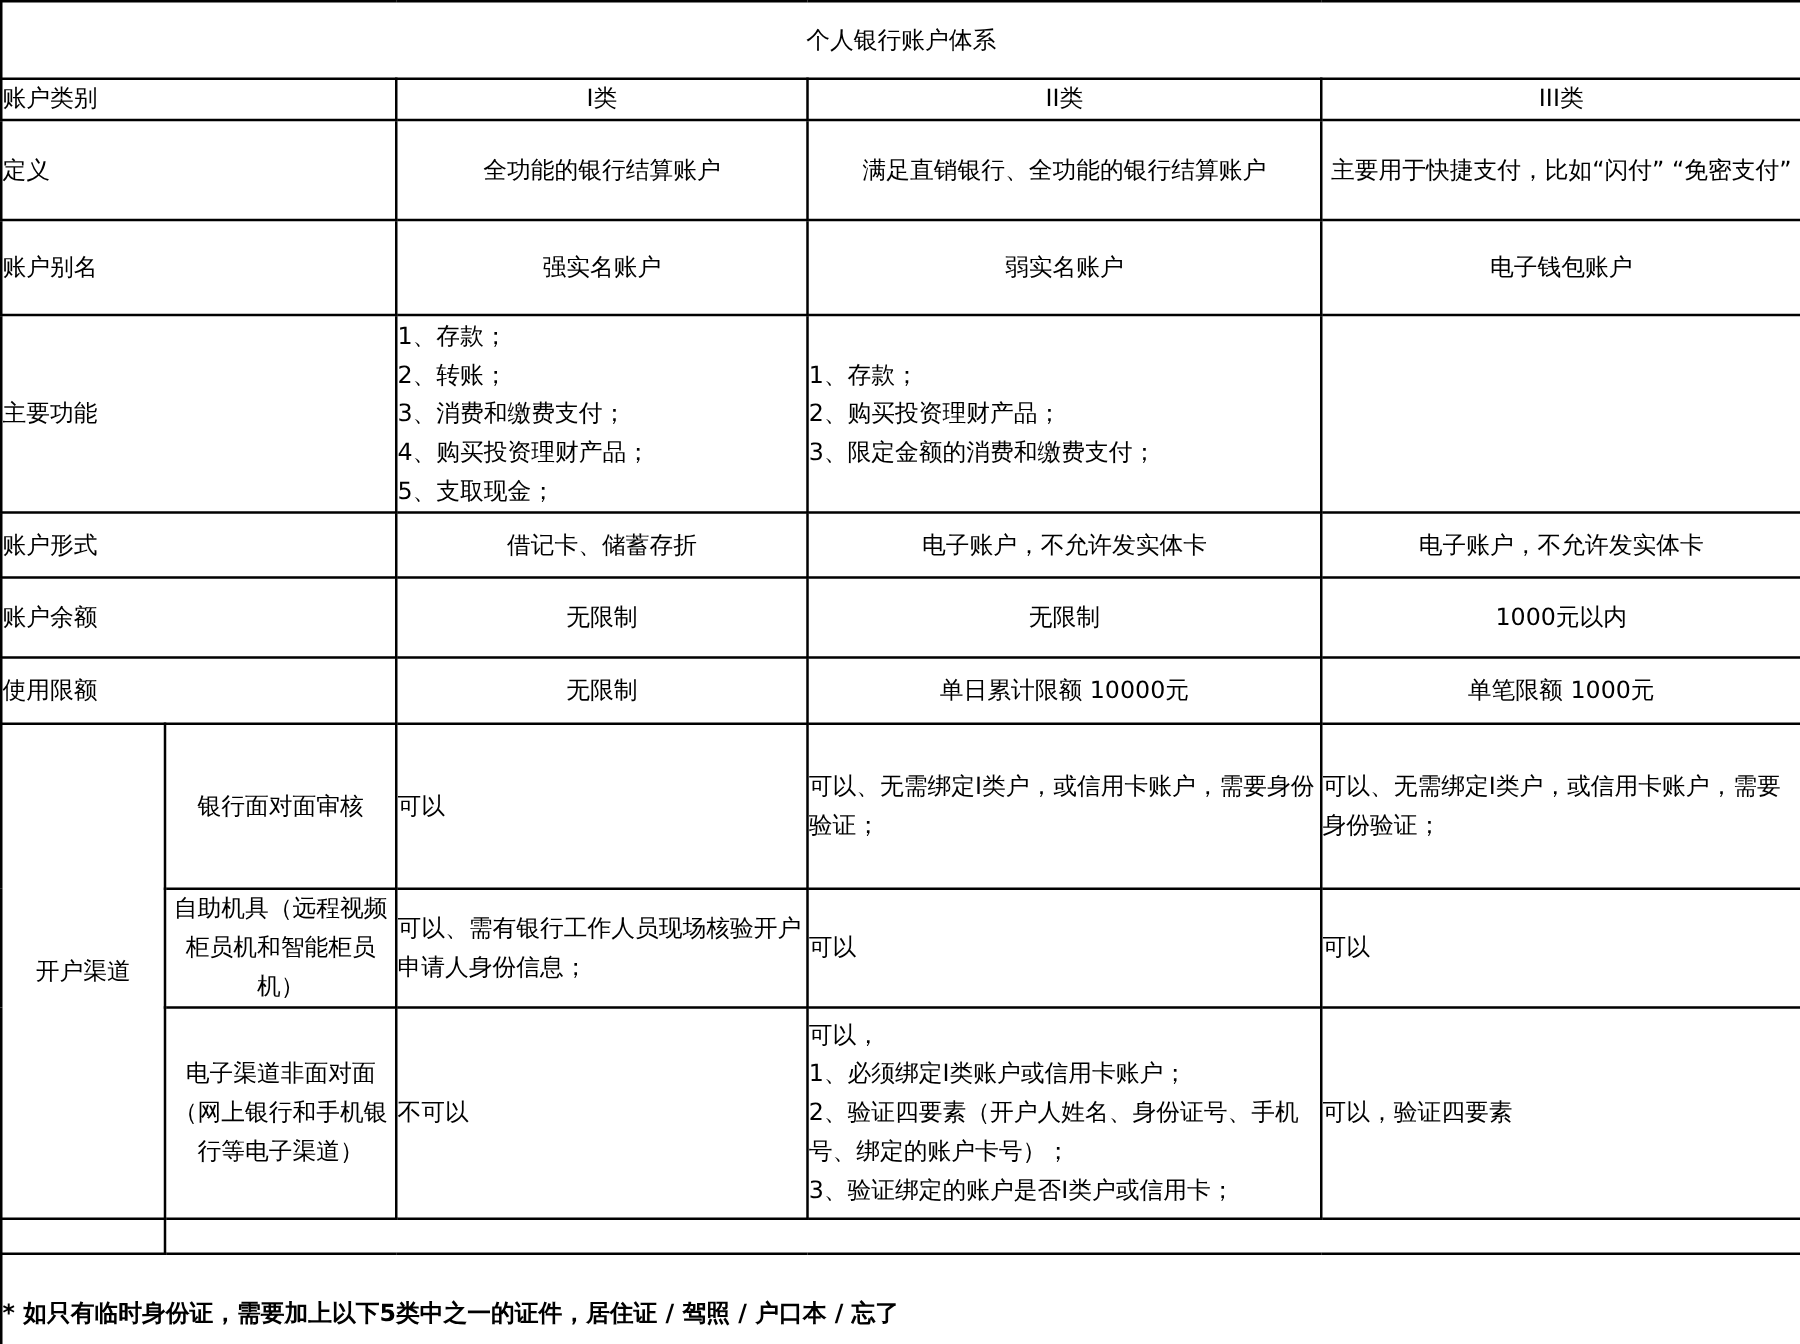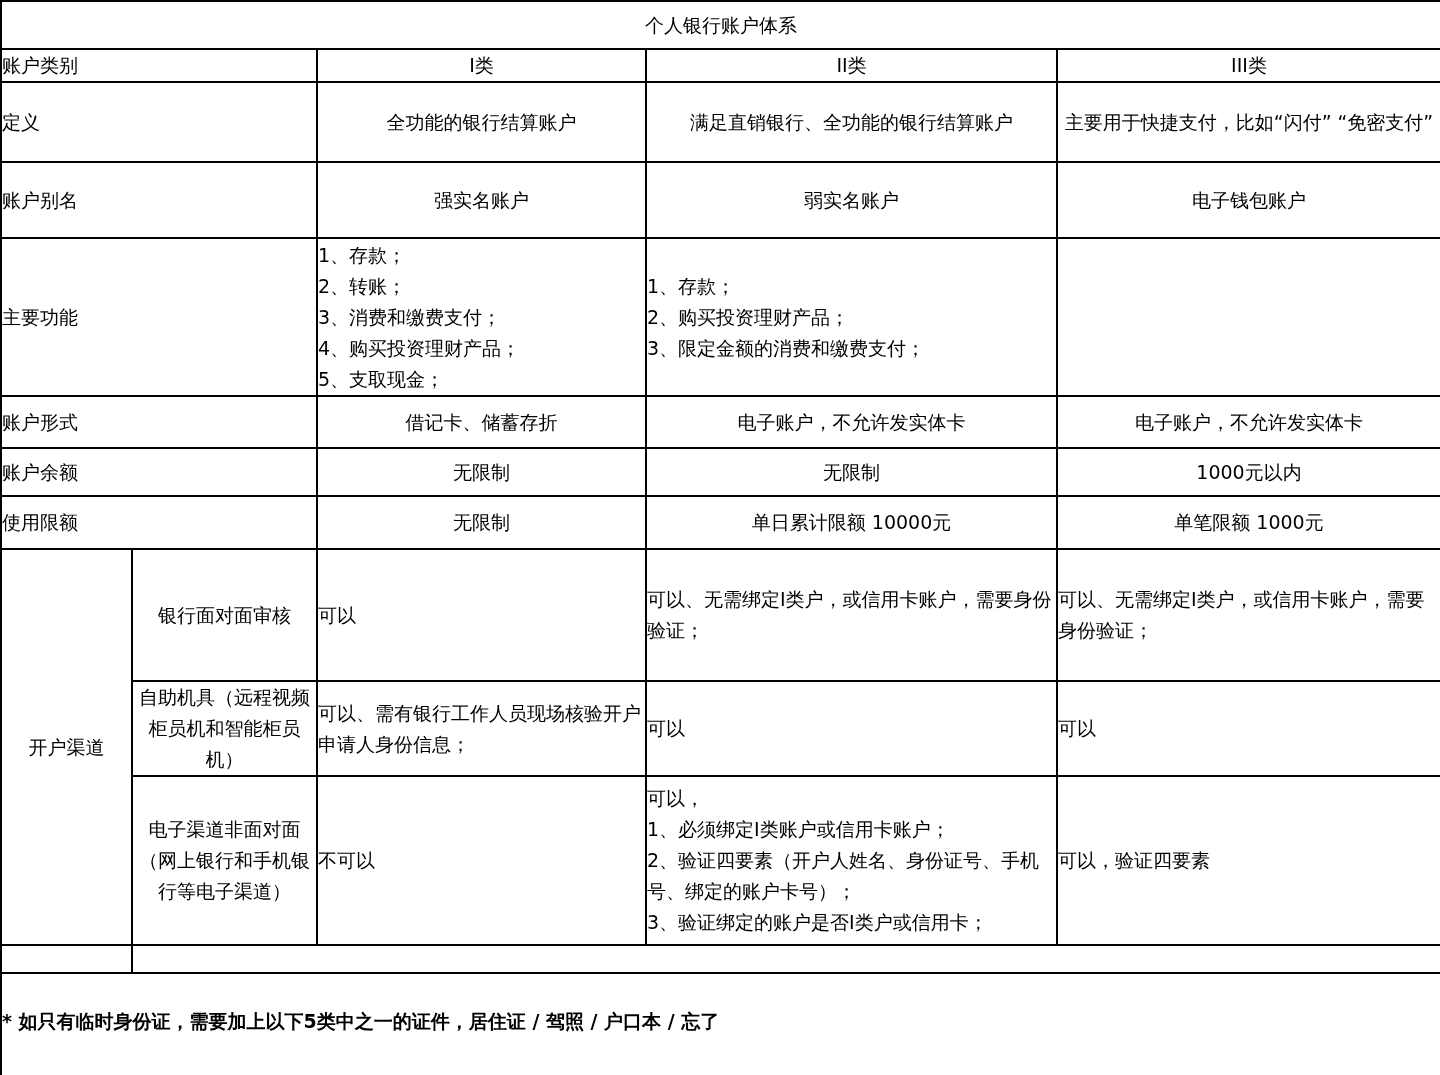--- a/index.html
+++ b/index.html
@@ -40,21 +40,21 @@
 <table class="account-table">
   <colgroup>
     <col style="width:131px">
     <col style="width:185px">
     <col style="width:329px">
     <col style="width:411px">
     <col style="width:384px">
   </colgroup>
 
   <tbody>
-      <tr style="height:48px">
+      <tr style="height:62px">
     <td colspan="5" class="title-cell">个人银行账户体系</td>
   </tr>
 
   <tr style="height:24px">
     <td colspan="2" class="label">账户类别</td>
     <td class="c">I类</td>
     <td class="c">II类</td>
     <td class="c">III类</td>
   </tr>
 
@@ -85,21 +85,21 @@
     <td class="l"></td>
   </tr>
 
   <tr style="height:52px">
     <td colspan="2" class="label">账户形式</td>
     <td class="c">借记卡、储蓄存折</td>
     <td class="c">电子账户，不允许发实体卡</td>
     <td class="c">电子账户，不允许发实体卡</td>
   </tr>
 
-  <tr style="height:48px">
+  <tr style="height:64px">
     <td colspan="2" class="label">账户余额</td>
     <td class="c">无限制</td>
     <td class="c">无限制</td>
     <td class="c">1000元以内</td>
   </tr>
 
   <tr style="height:53px">
     <td colspan="2" class="label">使用限额</td>
     <td class="c">无限制</td>
     <td class="c">单日累计限额 10000元</td>

